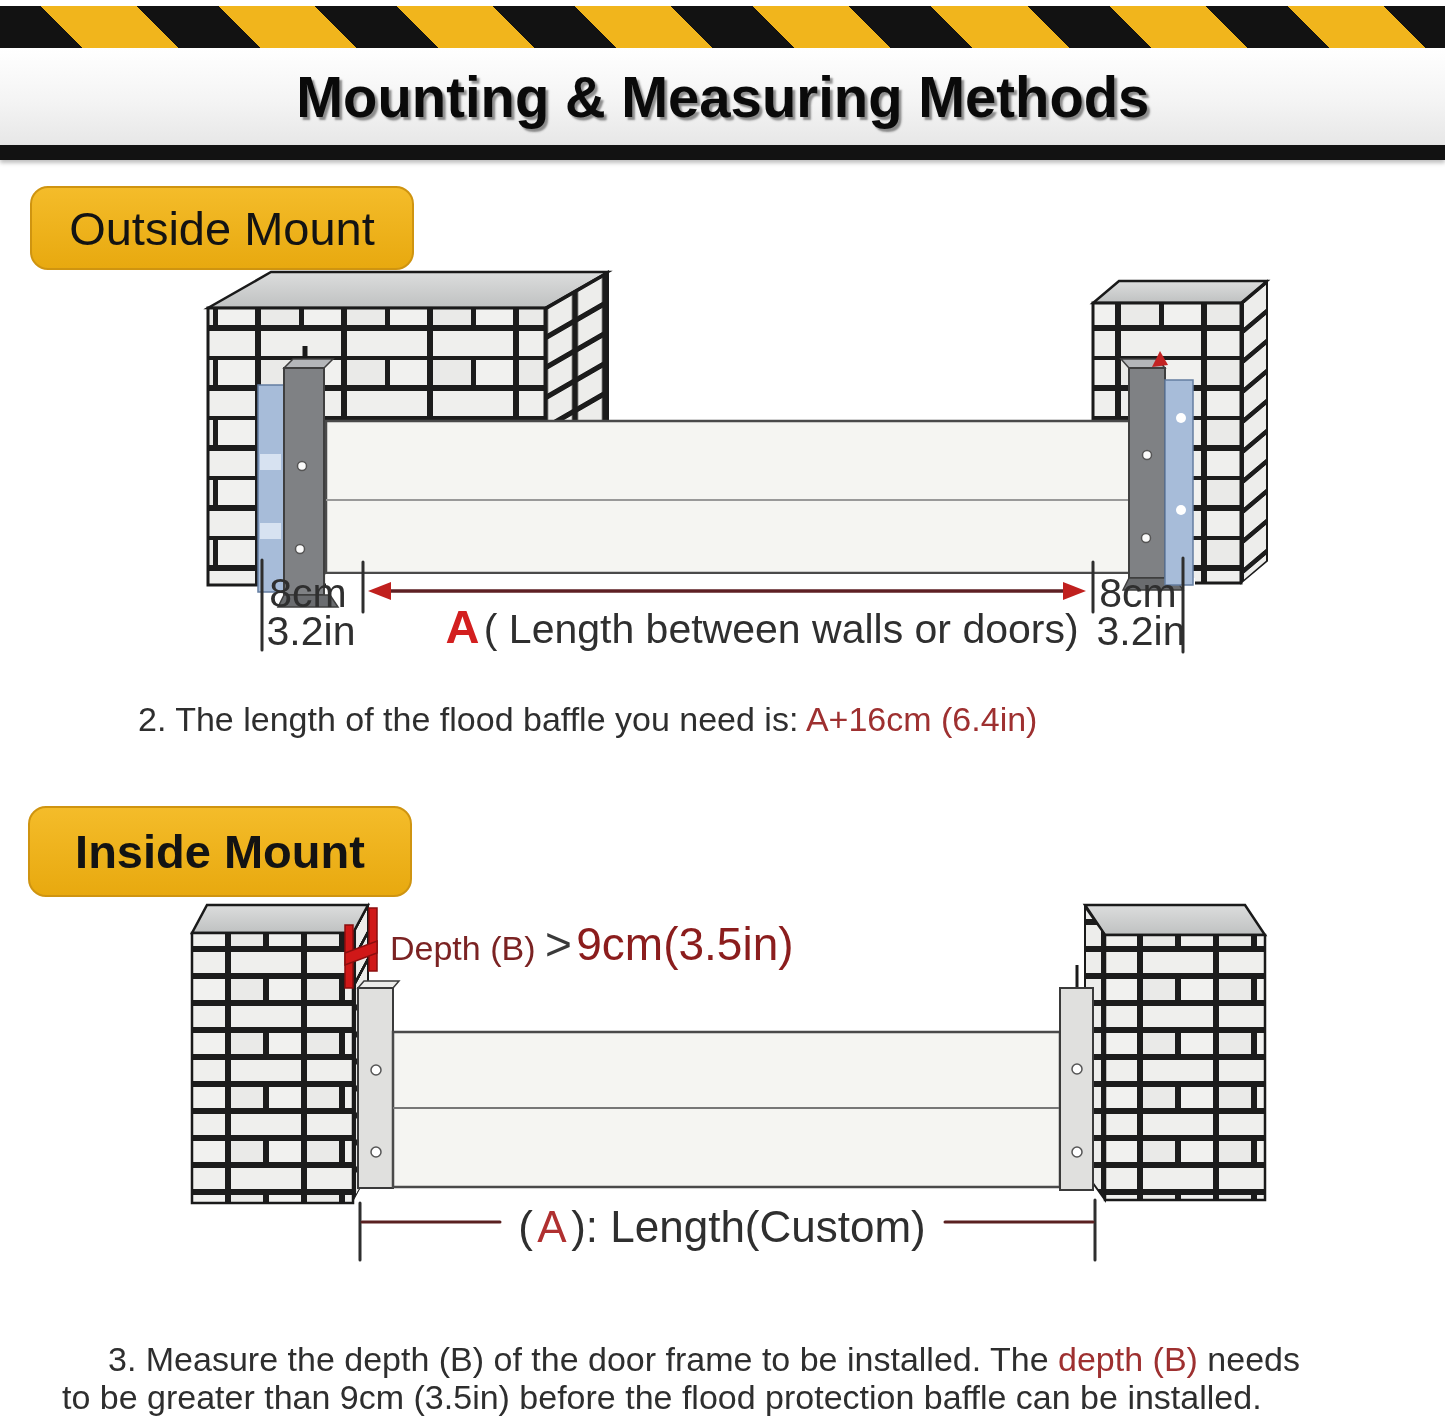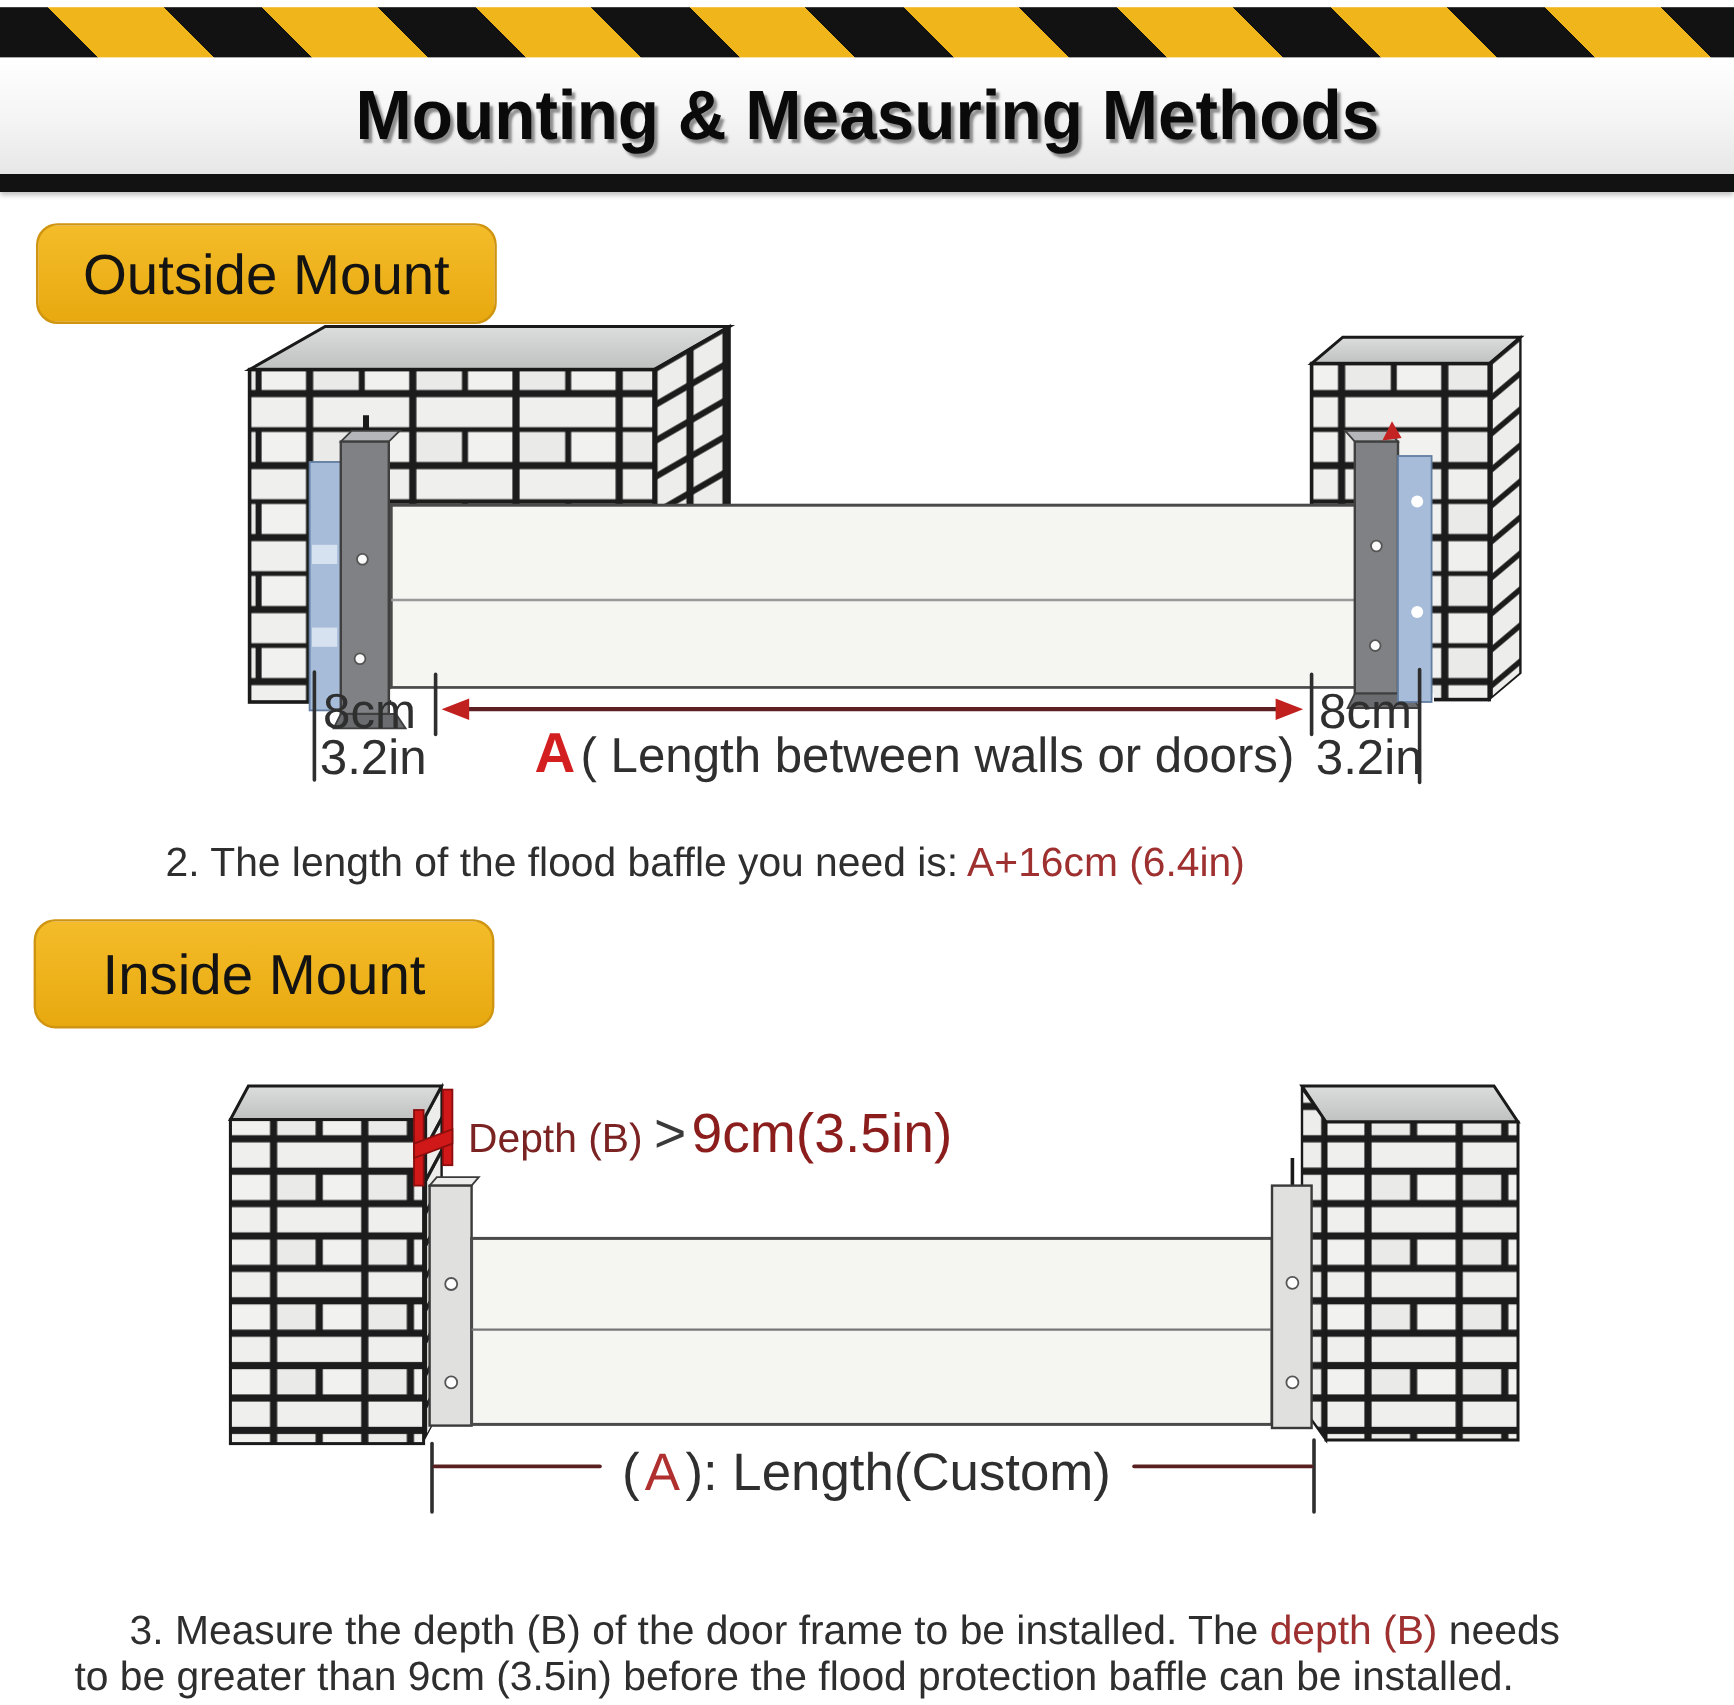--- a/index.html
+++ b/index.html
@@ -27,21 +27,21 @@
     box-shadow:0 3px 4px rgba(0,0,0,.25);
   }
   
   .badge{
     position:absolute;border-radius:18px;border:2px solid #cf9410;
     background:linear-gradient(180deg,#f4bc2a,#e8a90f);
     display:flex;align-items:center;justify-content:center;
     font-size:47px;color:#131313;
   }
   .badge-outside{left:30px;top:186px;width:380px;height:80px;}
-  .badge-inside{left:28px;top:766px;width:380px;height:87px;}
+  .badge-inside{left:28px;top:806px;width:380px;height:87px;font-weight:bold;}
   
   .diagram{position:absolute;left:0;}
   svg{font-family:"Liberation Sans",sans-serif;}
   
   .step{position:absolute;font-size:34px;color:#2e2e2e;white-space:nowrap;}
   .maroon{color:#8b2e2e;}
   .red{color:#9e3030;}
 </style>
 </head>
 <body>

